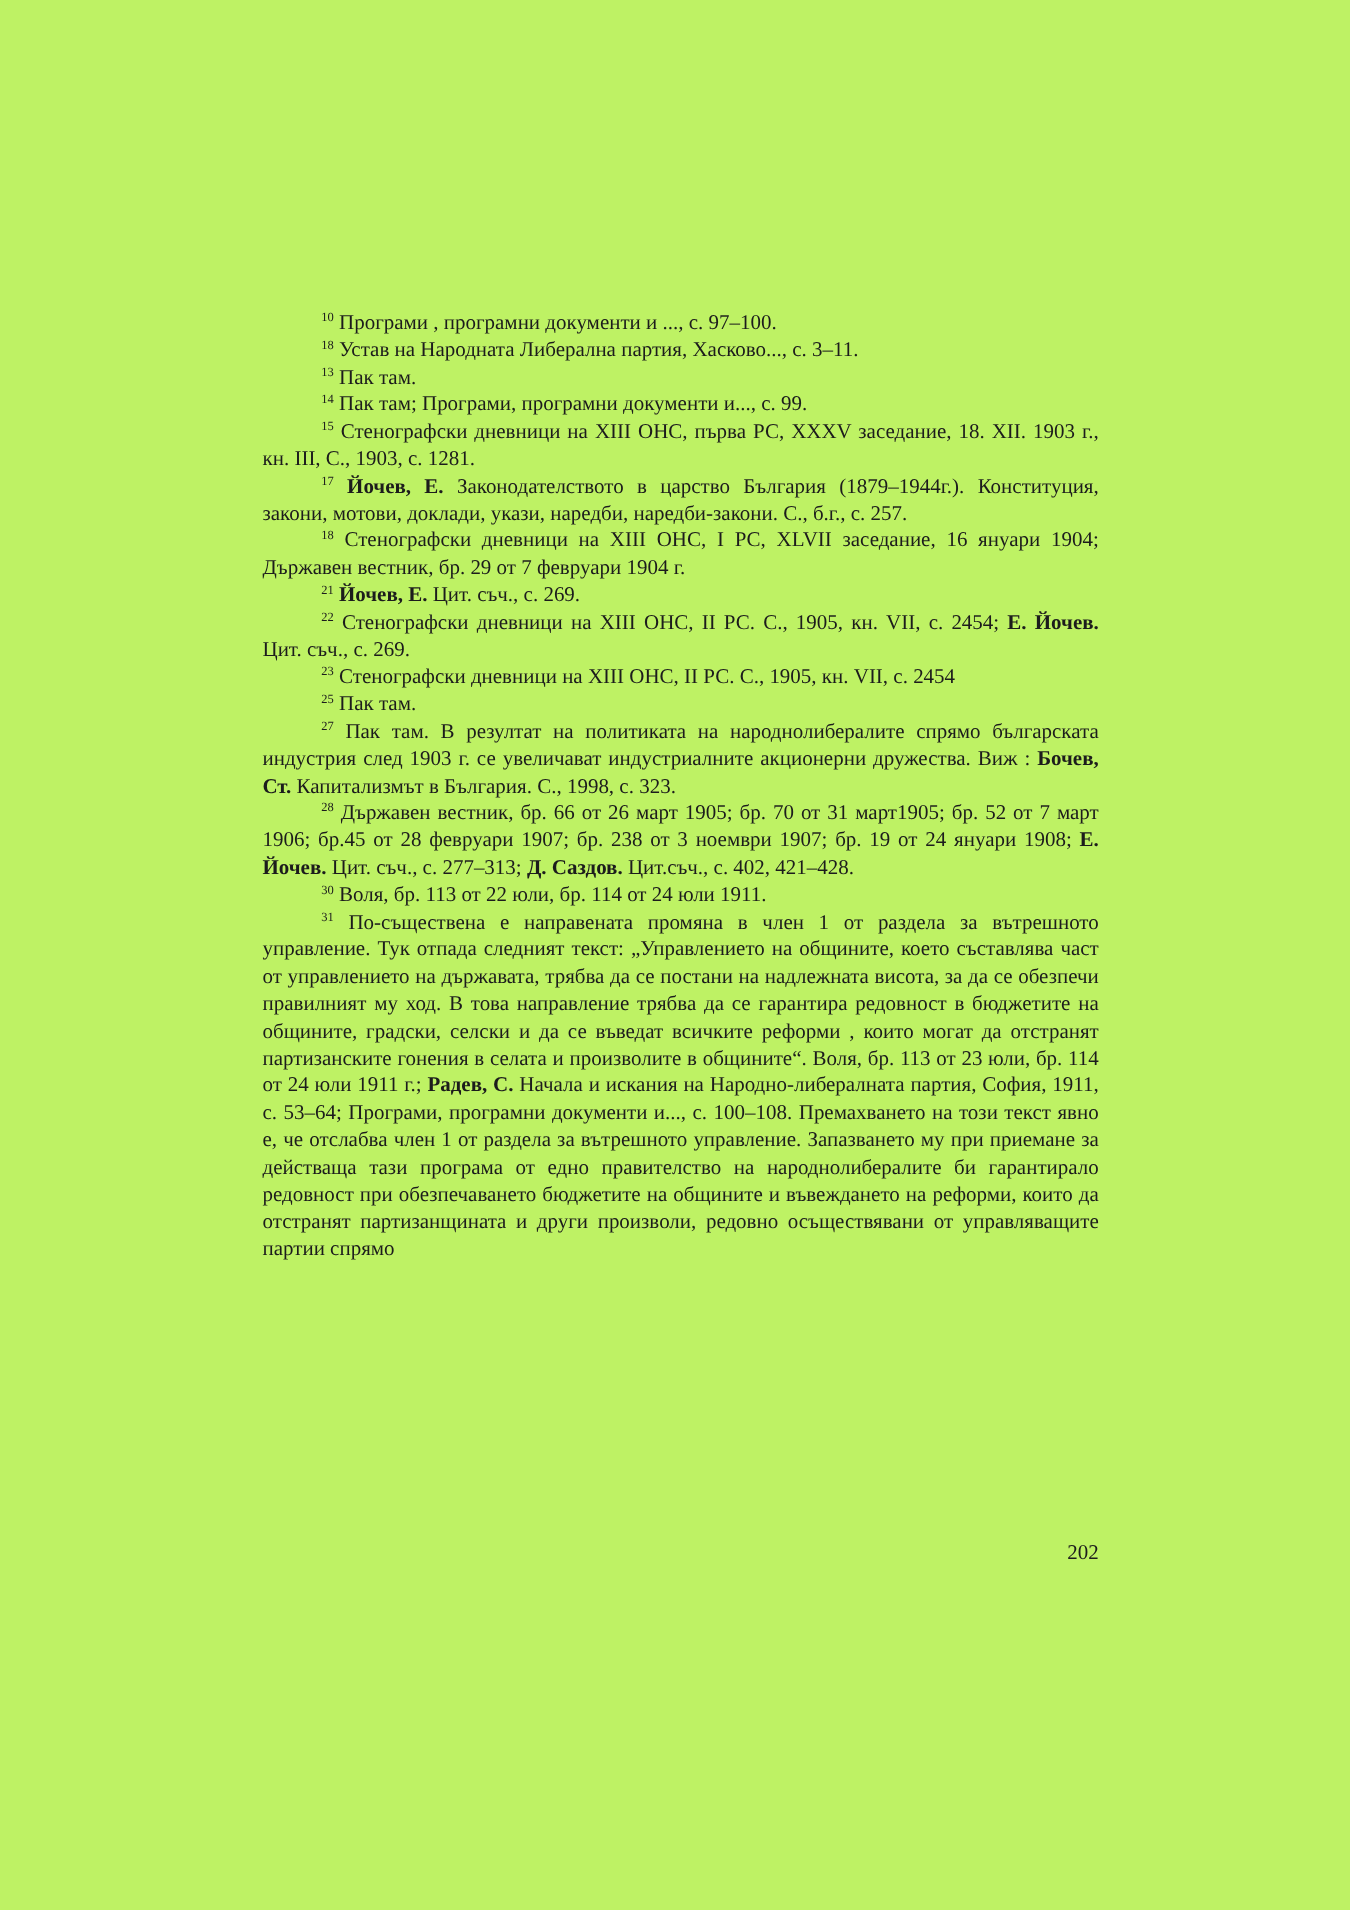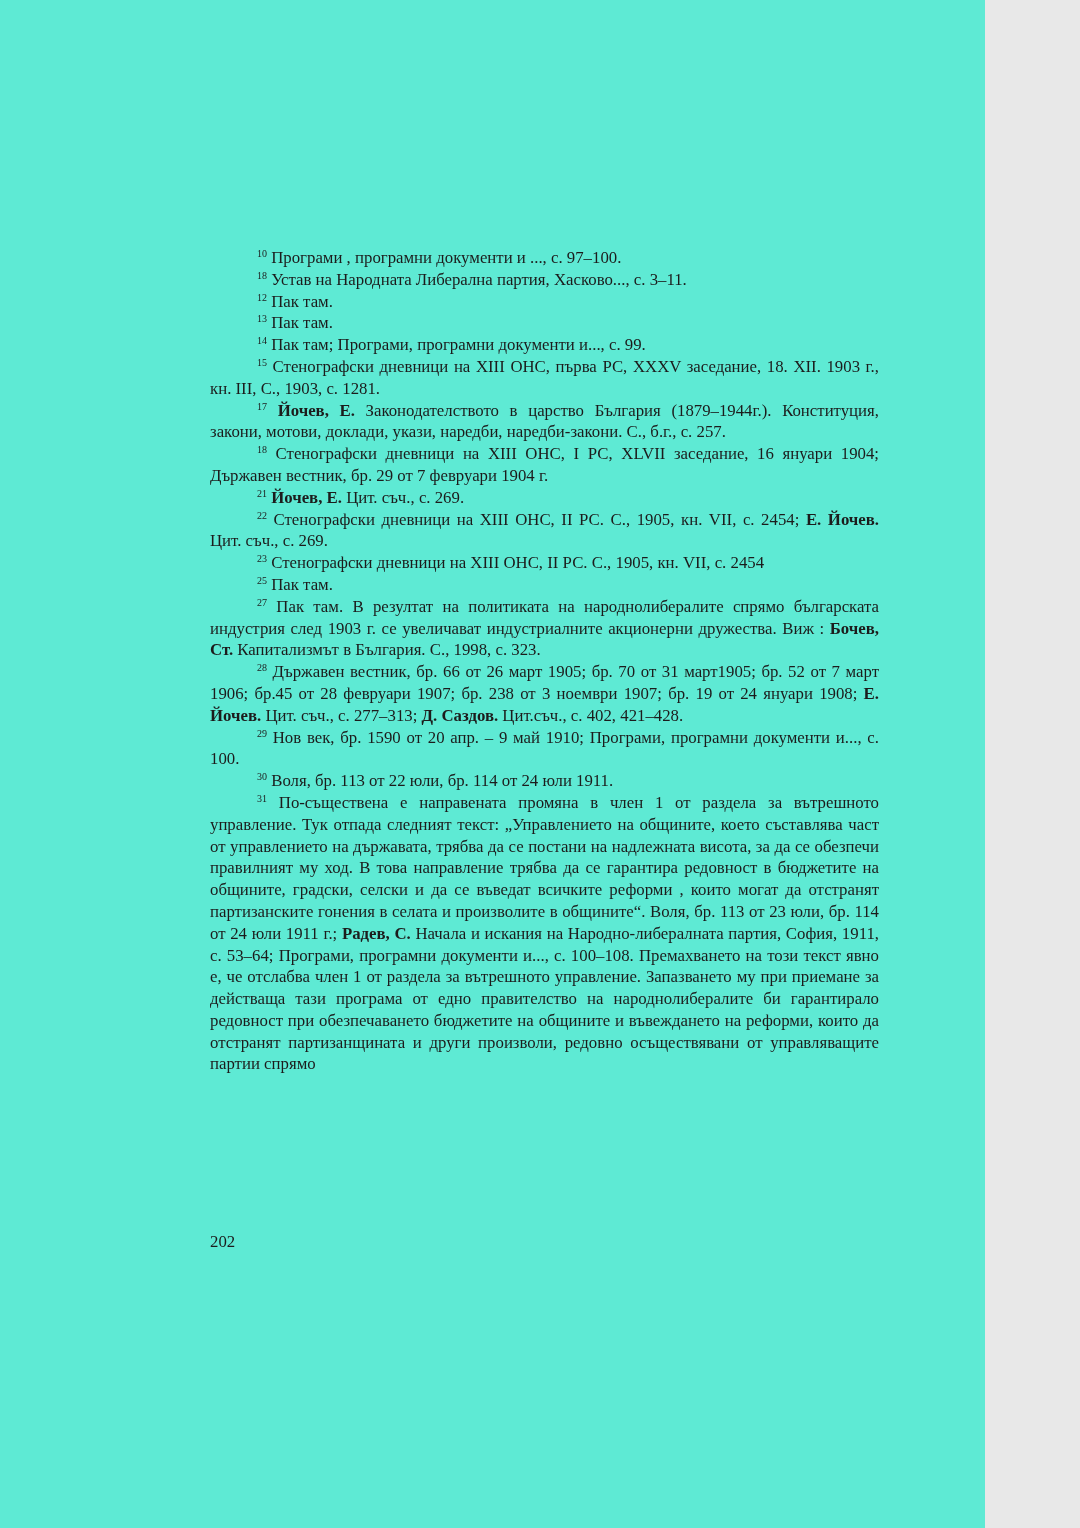--- a/index.html
+++ b/index.html
@@ -1,20 +1,20 @@
 <!DOCTYPE html>
 <html><head>
 <meta charset="utf-8">
 <style>
   html, body { margin: 0; padding: 0; background: #e8e8e8; }
   .page {
     position: relative;
-    width: 985px;
+    width: 1080px;
     height: 1528px;
-    background: #5eead4;
+    background: #bef264;
     overflow: hidden;
     font-family: "Liberation Serif", "DejaVu Serif", serif;
     color: #1c1c1c;
   }
   .textblock {
     position: absolute;
     left: 210px;
     top: 247px;
     width: 669px;
     font-size: 16.8px;
@@ -29,41 +29,39 @@
     font-size: 10px;
     line-height: 0;
     vertical-align: 6px;
   }
   .note b { font-weight: bold; }
   .page-number {
     position: absolute;
     left: 210px;
     top: 1232px;
     width: 669px;
-    text-align: left;
+    text-align: right;
     font-size: 16.8px;
   }
 </style>
 </head>
 <body>
 
 <div class="page">
   <div class="textblock">
       <p class="note"><sup>10</sup> <span>Програми , програмни документи и ..., с. 97–100.</span></p>
       <p class="note"><sup>18</sup> <span>Устав на Народната Либерална партия, Хасково..., с. 3–11.</span></p>
-      <p class="note"><sup>12</sup> <span>Пак там.</span></p>
       <p class="note"><sup>13</sup> <span>Пак там.</span></p>
       <p class="note"><sup>14</sup> <span>Пак там; Програми, програмни документи и..., с. 99.</span></p>
       <p class="note"><sup>15</sup> <span>Стенографски дневници на XIII ОНС, първа РС, XXXV заседание, 18. XII. 1903 г., кн. III, С., 1903, с. 1281.</span></p>
       <p class="note"><sup>17</sup> <b>Йочев, Е.</b><span> Законодателството в царство България (1879–1944г.). Конституция, закони, мотови, доклади, укази, наредби, наредби-закони. С., б.г., с. 257.</span></p>
       <p class="note"><sup>18</sup> <span>Стенографски дневници на XIII ОНС, I РС, XLVII заседание, 16 януари 1904; Държавен вестник, бр. 29 от 7 февруари 1904 г.</span></p>
       <p class="note"><sup>21</sup> <b>Йочев, Е.</b><span> Цит. съч., с. 269.</span></p>
       <p class="note"><sup>22</sup> <span>Стенографски дневници на XIII ОНС, II РС. С., 1905, кн. VII, с. 2454; </span><b>Е. Йочев.</b><span> Цит. съч., с. 269.</span></p>
       <p class="note"><sup>23</sup> <span>Стенографски дневници на XIII ОНС, II РС. С., 1905, кн. VII, с. 2454</span></p>
       <p class="note"><sup>25</sup> <span>Пак там.</span></p>
       <p class="note"><sup>27</sup> <span>Пак там. В резултат на политиката на народнолибералите спрямо българската индустрия след 1903 г. се увеличават индустриалните акционерни дружества. Виж : </span><b>Бочев, Ст.</b><span> Капитализмът в България. С., 1998, с. 323.</span></p>
       <p class="note"><sup>28</sup> <span>Държавен вестник, бр. 66 от 26 март 1905; бр. 70 от 31 март1905; бр. 52 от 7 март 1906; бр.45 от 28 февруари 1907; бр. 238 от 3 ноември 1907; бр. 19 от 24 януари 1908; </span><b>Е. Йочев.</b><span> Цит. съч., с. 277–313; </span><b>Д. Саздов.</b><span> Цит.съч., с. 402, 421–428.</span></p>
-      <p class="note"><sup>29</sup> <span>Нов век, бр. 1590 от 20 апр. – 9 май 1910; Програми, програмни документи и..., с. 100.</span></p>
       <p class="note"><sup>30</sup> <span>Воля, бр. 113 от 22 юли, бр. 114 от 24 юли 1911.</span></p>
       <p class="note"><sup>31</sup> <span>По-съществена е направената промяна в член 1 от раздела за вътрешното управление. Тук отпада следният текст: „Управлението на общините, което съставлява част от управлението на държавата, трябва да се постани на надлежната висота, за да се обезпечи правилният му ход. В това направление трябва да се гарантира редовност в бюджетите на общините, градски, селски и да се въведат всичките реформи , които могат да отстранят партизанските гонения в селата и произволите в общините“. Воля, бр. 113 от 23 юли, бр. 114 от 24 юли 1911 г.; </span><b>Радев, С.</b><span> Начала и искания на Народно-либералната партия, София, 1911, с. 53–64; Програми, програмни документи и..., с. 100–108. Премахването на този текст явно е, че отслабва член 1 от раздела за вътрешното управление. Запазването му при приемане за действаща тази програма от едно правителство на народнолибералите би гарантирало редовност при обезпечаването бюджетите на общините и въвеждането на реформи, които да отстранят партизанщината и други произволи, редовно осъществявани от управляващите партии спрямо</span></p>
     </div>
   <div class="page-number">202</div>
 </div>
 
 </body></html>

